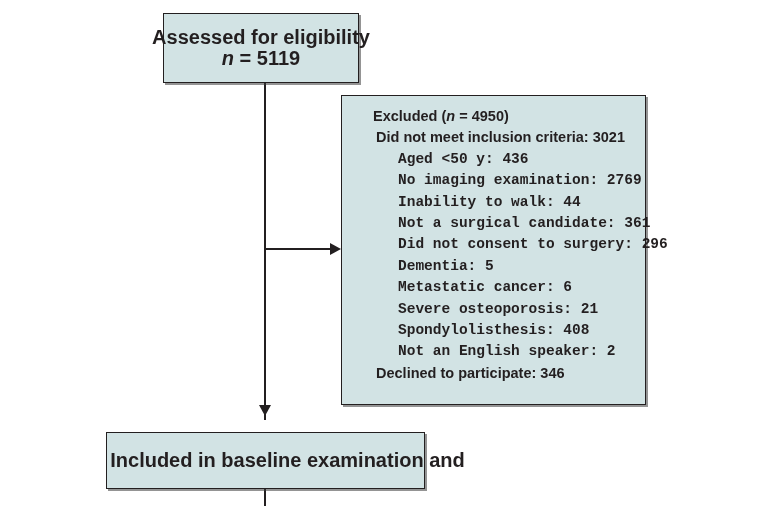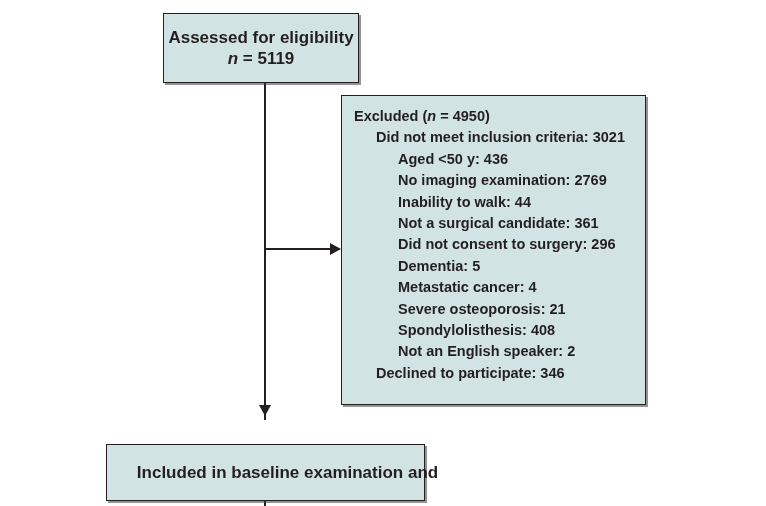--- a/index.html
+++ b/index.html
@@ -28,21 +28,21 @@
     display: flex;
     flex-direction: column;
     align-items: center;
     justify-content: center;
     text-align: center;
   }
 
   .box-line {
     color: #231f20;
     font-weight: bold;
-    font-size: 17px;
+    font-size: 20px;
     line-height: 21px;
     white-space: nowrap;
   }
 
   
   #box-assessed {
     left: 163px;
     top: 13px;
     width: 196px;
     height: 70px;
@@ -59,28 +59,28 @@
     flex-direction: column;
     justify-content: flex-start;
   }
   .excl-line {
     color: #231f20;
     font-weight: bold;
     font-size: 14.5px;
     line-height: 21.4px;
     white-space: nowrap;
   }
-  .lvl-0 { padding-left: 0px; }
+  .lvl-0 { padding-left: 0px; margin-left: 19px; }
   .lvl-1 { padding-left: 22px; }
-  .lvl-2 { padding-left: 44px; }
+  .lvl-2 { padding-left: 44px; font-family: Liberation Mono, monospace; }
 
   
   #box-included {
     left: 106px;
-    top: 444px;
+    top: 432px;
     width: 319px;
     height: 57px;
     padding-left: 44px;
   }
 
   
   .vline {
     position: absolute;
     width: 2px;
     background: #231f20;
@@ -137,21 +137,21 @@
 
   <div class="box" id="box-excluded">
     <div class="excl-line lvl-0">Excluded (<em class="italic-n">n</em> = 4950)</div>
     <div class="excl-line lvl-1">Did not meet inclusion criteria: 3021</div>
     <div class="excl-line lvl-2">Aged &lt;50 y: 436</div>
     <div class="excl-line lvl-2">No imaging examination: 2769</div>
     <div class="excl-line lvl-2">Inability to walk: 44</div>
     <div class="excl-line lvl-2">Not a surgical candidate: 361</div>
     <div class="excl-line lvl-2">Did not consent to surgery: 296</div>
     <div class="excl-line lvl-2">Dementia: 5</div>
-    <div class="excl-line lvl-2">Metastatic cancer: 4</div>
+    <div class="excl-line lvl-2">Metastatic cancer: 6</div>
     <div class="excl-line lvl-2">Severe osteoporosis: 21</div>
     <div class="excl-line lvl-2">Spondylolisthesis: 408</div>
     <div class="excl-line lvl-2">Not an English speaker: 2</div>
     <div class="excl-line lvl-1">Declined to participate: 346</div>
   </div>
 
   <div class="box box-centered" id="box-included">
     <div class="box-line">Included in baseline examination and</div>
   </div>
 

